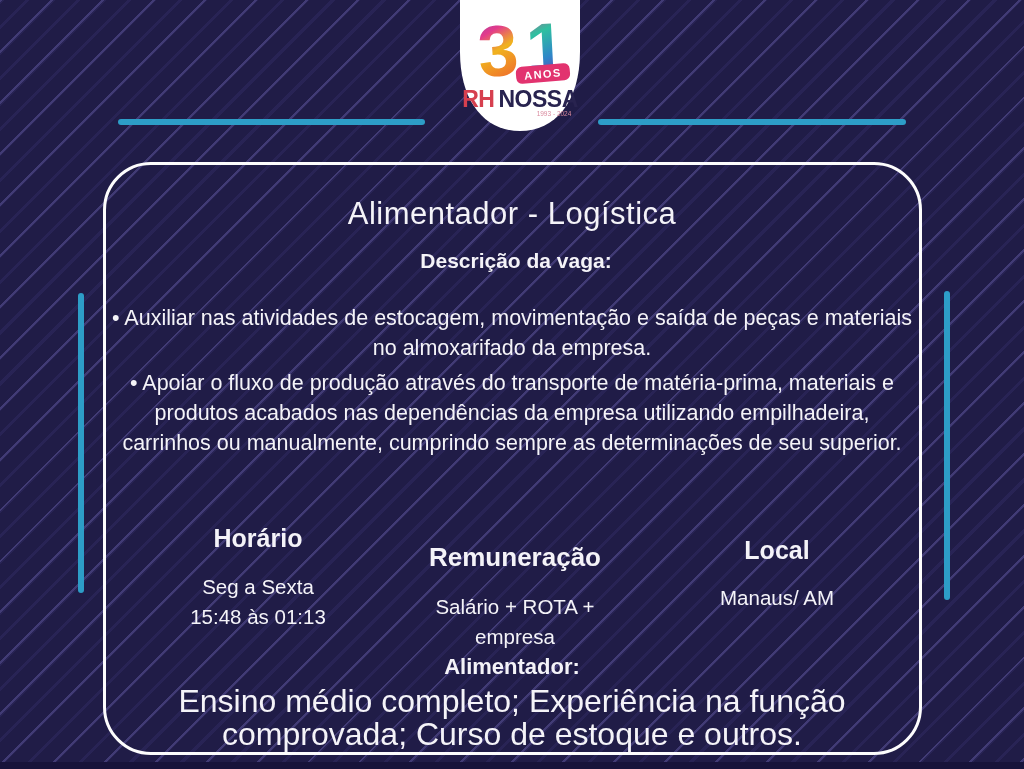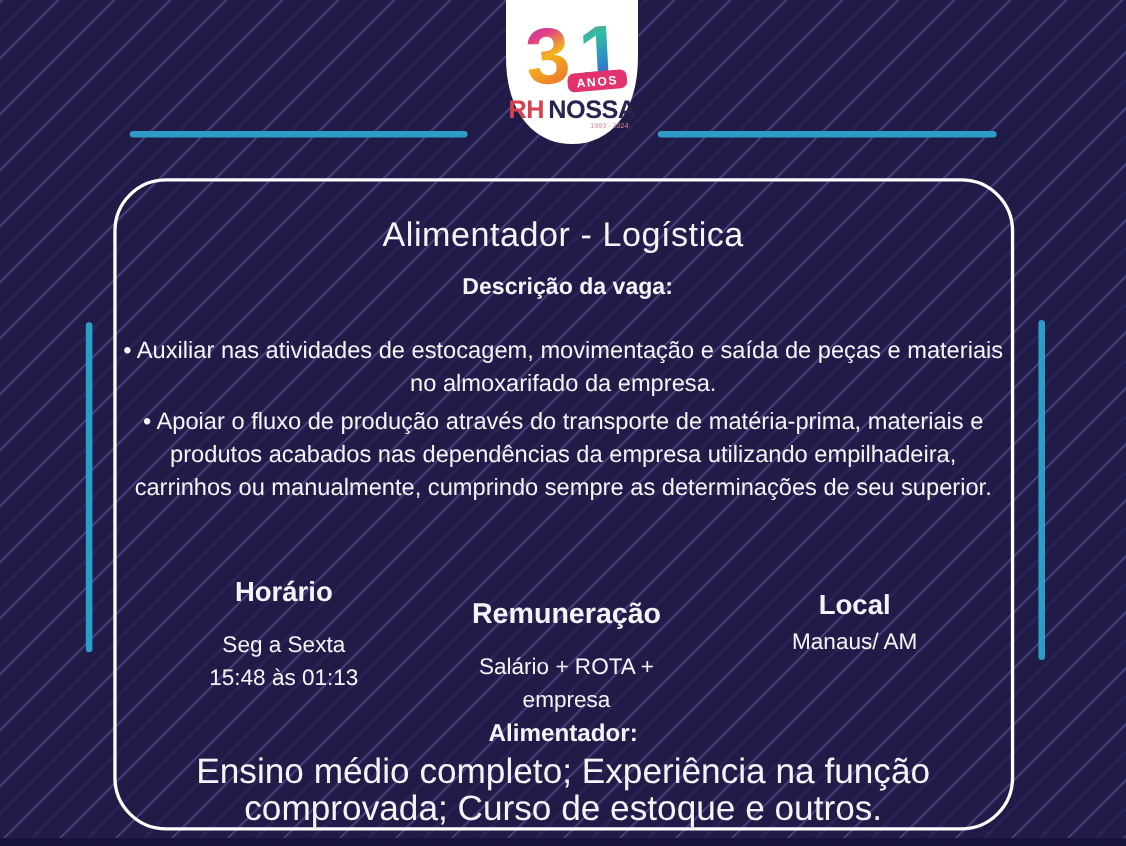--- a/index.html
+++ b/index.html
@@ -35,21 +35,21 @@
   .bullet{left:110px;width:804px;font-size:21.5px;line-height:30px;font-weight:400;}
   .bullet-1{top:303px;}
   .bullet-2{top:368px;}
   .col{position:absolute;text-align:center;}
   .col-heading{font-size:25px;font-weight:700;margin-bottom:19px;}
   .col-line{font-size:20.5px;line-height:30px;font-weight:400;}
   .col-horario{left:128px;top:524px;width:260px;}
   .col-remuneracao{left:385px;top:542px;width:260px;}
   .col-remuneracao .col-heading{font-size:26px;}
   .col-local{left:649px;top:536px;width:256px;}
-  .col-local .col-heading{margin-bottom:4px;}
+  .col-local .col-heading{margin-bottom:18px;}
   .req-heading{left:0;top:654px;width:1024px;font-size:22px;font-weight:700;}
   .req-text{left:108px;top:685px;width:808px;font-size:32px;line-height:33px;font-weight:400;}
   .logo{position:absolute;left:454px;top:0;width:132px;height:134px;}
 </style>
 </head>
 <body>
 
 <div class="stage">
 
   <div class="accent-line line-top-left"></div>

